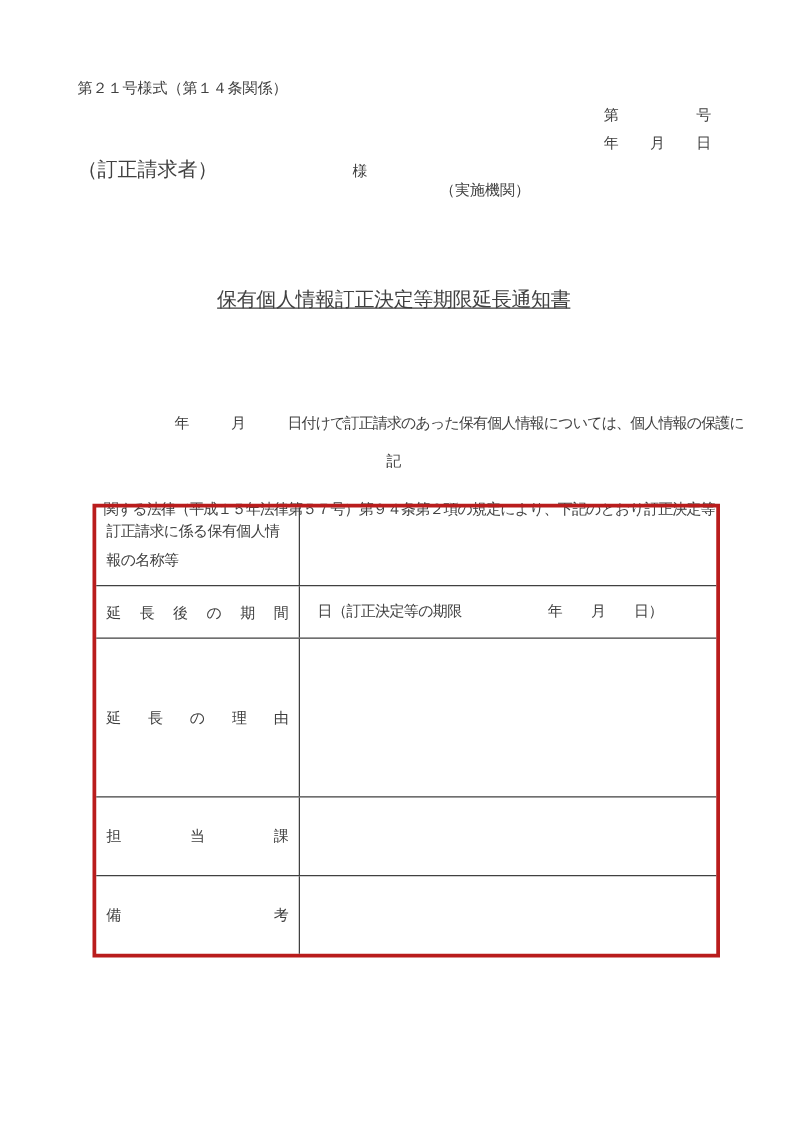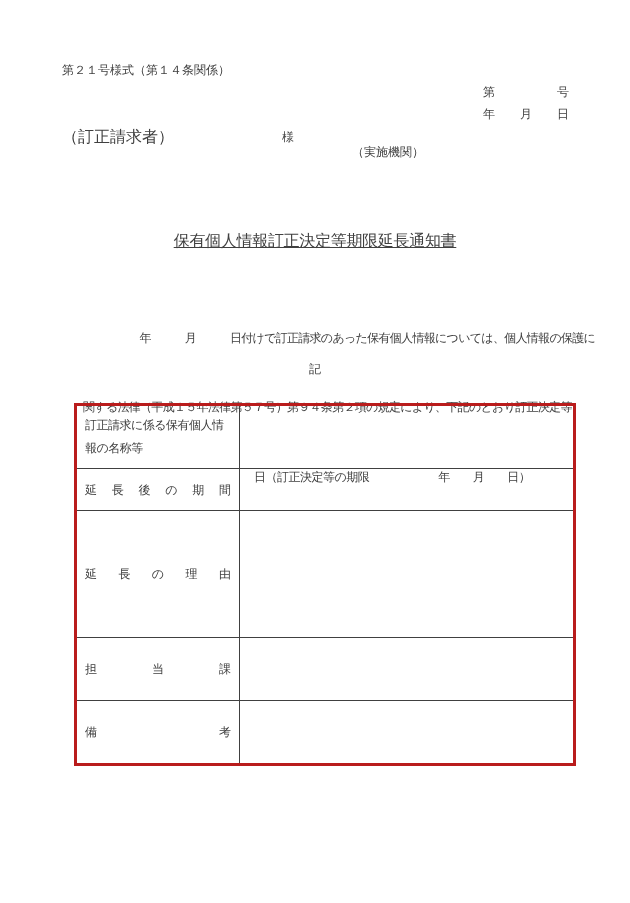--- a/index.html
+++ b/index.html
@@ -49,21 +49,21 @@
   .r2 { height:41px; }
   .r3 { height:126px; }
   .r4 { height:62px; }
   .r5 { height:62px; }
 
   .cell-label {
     width:146px; padding:0 8px; border-right:1px solid #404040;
     display:flex; align-items:center; flex:none;
   }
   .cell-value {
-    flex:1; padding-left:14px; display:flex; 
+    flex:1; padding-left:14px; display:flex; align-items:center;
     white-space:pre; letter-spacing:-0.5px;
   }
   .label-text { width:100%; letter-spacing:-0.5px; line-height:23px; }
   .label-text.spread {
     display:flex; justify-content:space-between; letter-spacing:0; line-height:16px;
   }
 </style>
 </head>
 <body>
 

